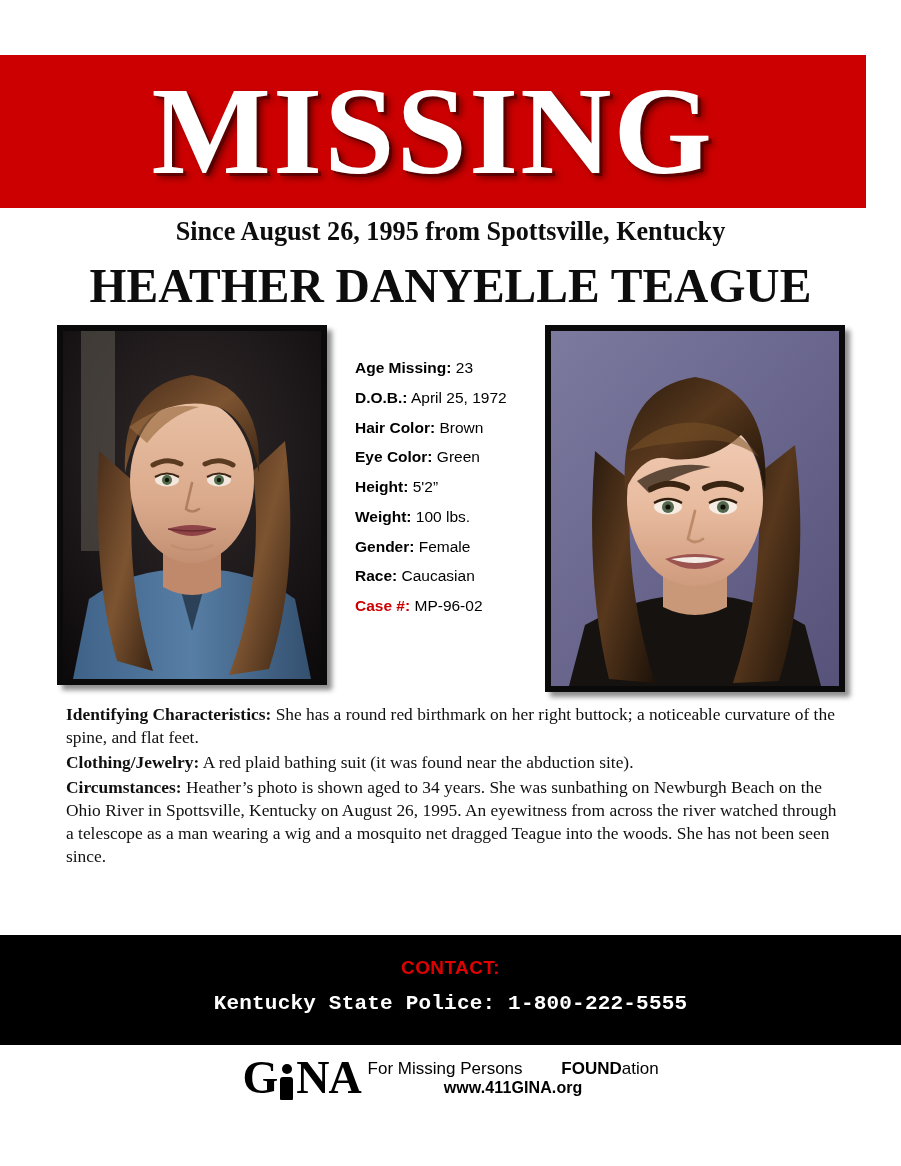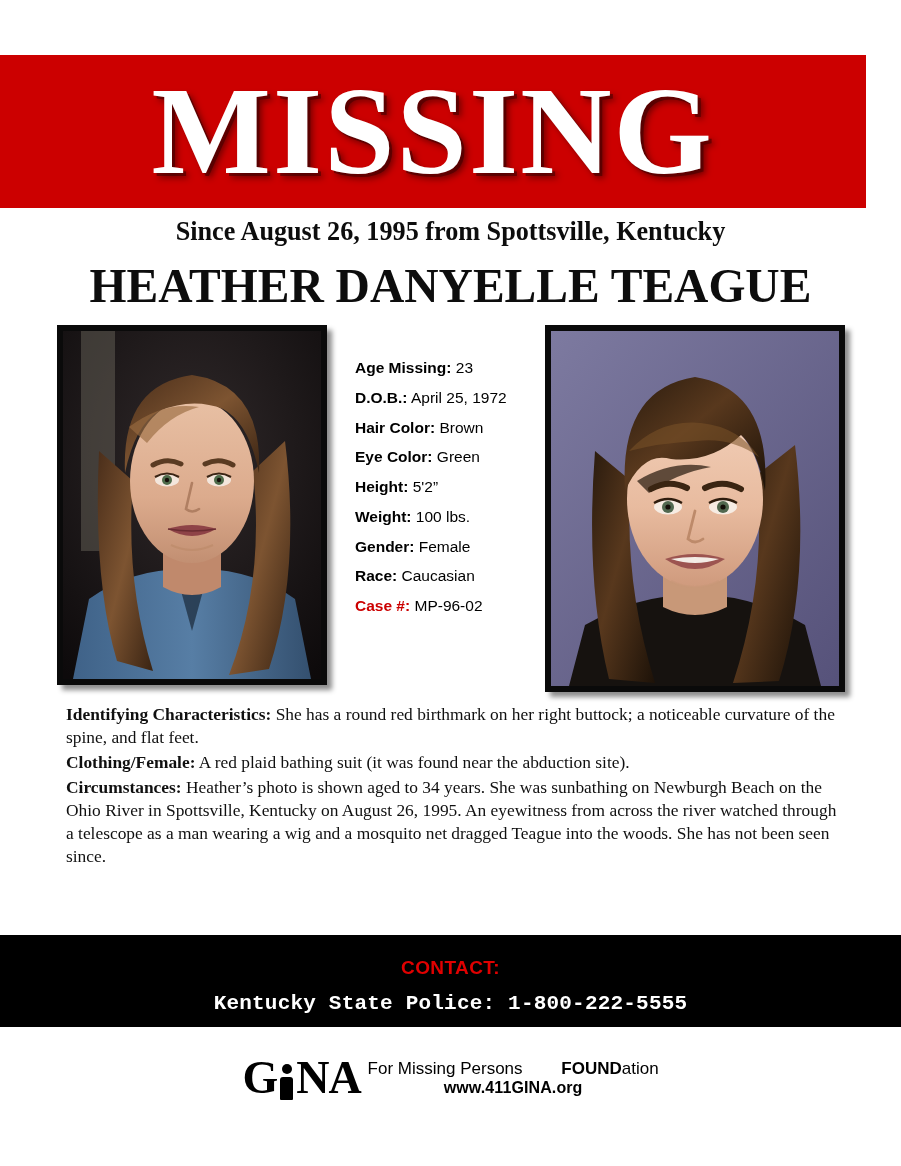--- a/index.html
+++ b/index.html
@@ -126,21 +126,21 @@
   }
   .desc p { margin: 0 0 2px 8px; }
   .desc .lead { font-weight: bold; }
 
   
   .black-banner {
     position: absolute;
     left: 0;
     top: 935px;
     width: 901px;
-    height: 92px;
+    height: 110px;
     background: #000000;
   }
   .contact-title {
     position: absolute;
     left: 0;
     top: 22px;
     width: 901px;
     text-align: center;
     font-family: "Liberation Sans", "DejaVu Sans", sans-serif;
     font-weight: bold;
@@ -394,21 +394,21 @@
       </svg>
     </div>
   </div>
 
   <div class="desc">
     <p>
       <span class="lead">Identifying Characteristics:</span>
       <span>She has a round red birthmark on her right buttock; a noticeable curvature of the spine, and flat feet.</span>
     </p>
     <p>
-      <span class="lead">Clothing/Female:</span>
+      <span class="lead">Clothing/Jewelry:</span>
       <span>A red plaid bathing suit (it was found near the abduction site).</span>
     </p>
     <p>
       <span class="lead">Circumstances:</span>
       <span>Heather’s photo is shown aged to 34 years.  She was sunbathing on Newburgh Beach on the Ohio River in Spottsville, Kentucky on August 26, 1995. An eyewitness from across the river watched through a telescope as a man wearing a wig and a mosquito net dragged Teague into the woods. She has not been seen since.</span>
     </p>
   </div>
 
   <div class="black-banner">
     <div class="contact-title">CONTACT:</div>

